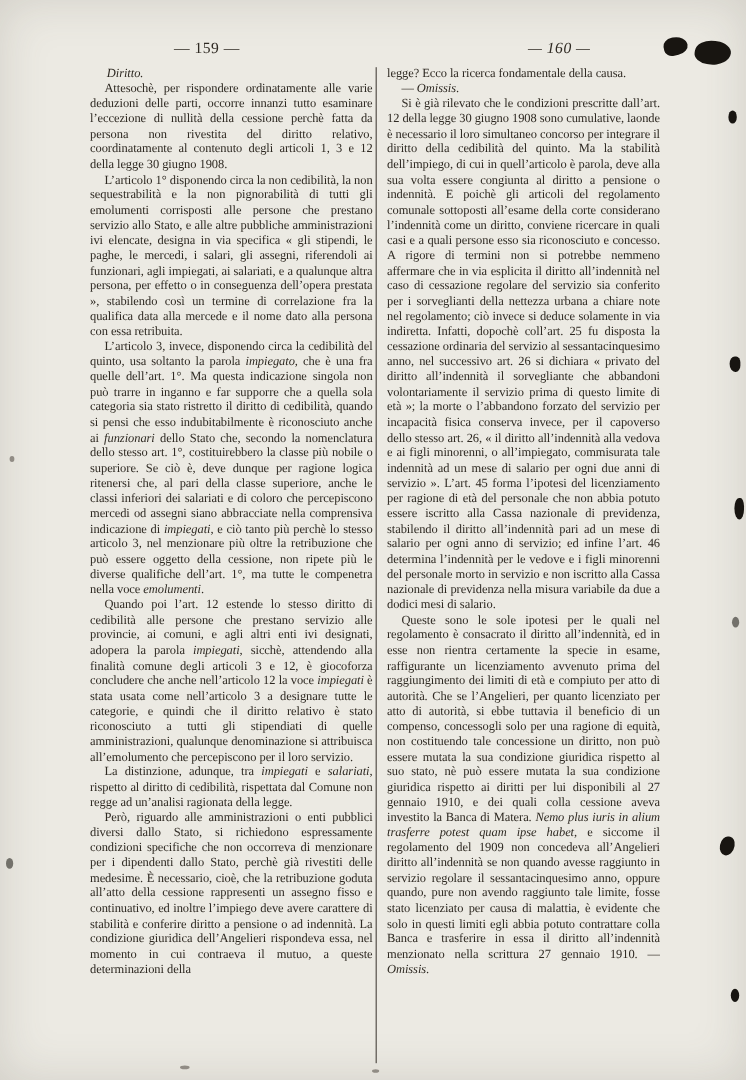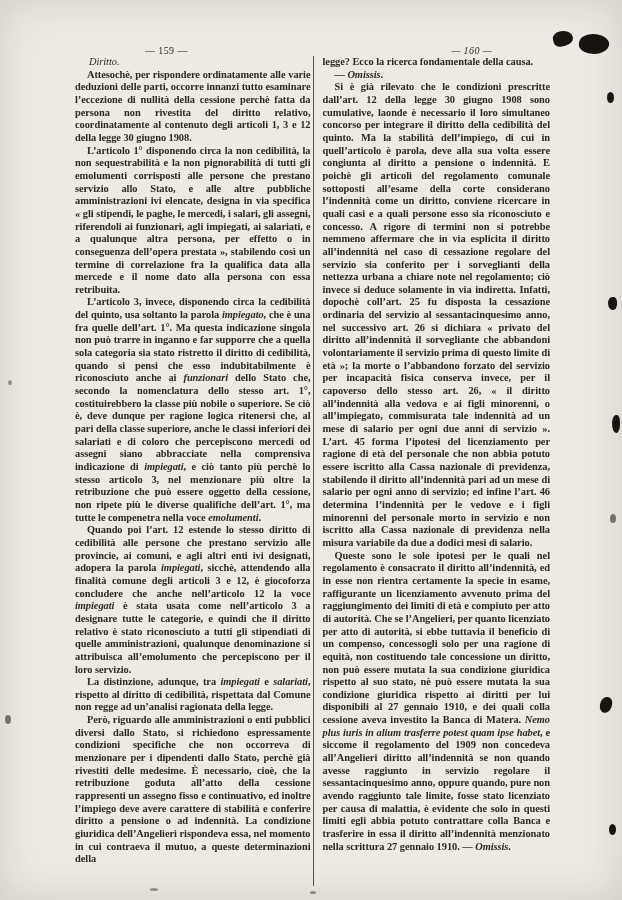--- a/index.html
+++ b/index.html
@@ -13,38 +13,38 @@
     background:var(--paper,#eceae3);
     color:var(--ink,#2e2922);
     overflow:hidden;
     box-shadow:inset 0 0 40px rgba(90,85,70,.18);
   }
   .header { position:absolute; top:22px; left:75px; right:72px; height:26px; }
   .title {
     position:absolute; left:0; right:0; top:0; text-align:center;
     font-weight:bold; font-size:11.5px; letter-spacing:.6px;
   }
-  .pagenum { position:absolute; top:23px; font-size:10px; letter-spacing:.4px; }
+  .pagenum { position:absolute; top:10px; font-size:13px; letter-spacing:.4px; }
   .pagenum.left  { left:70px; }
   .pagenum.right { right:58px;font-style:italic; }
   .columns {
     position:absolute; top:56px; left:75px; right:72px; bottom:14px;
     display:flex;
   }
   .col {
     width:50%;
     text-align:justify;
     font-size:10.4px;
     line-height:12.65px;
     letter-spacing:-0.05px;
     overflow:hidden;
   }
   .col.leftcol  { padding-right:2px; }
   .col.rightcol { padding-left:9px; border-left:1px solid #55504a; }
-  .para { text-indent:12px;font-weight:bold; }
+  .para { text-indent:12px; }
   .para.noindent { text-indent:0; }
   .heading { text-indent:14px; font-style:italic; }
   .artifact { position:absolute; background:#181511; }
   .artifact.faint { opacity:.55; }
   .speck { position:absolute; background:#5a544c; opacity:.6; border-radius:50%; }
 </style>
 </head>
 <body>
 
 <div class="page">

